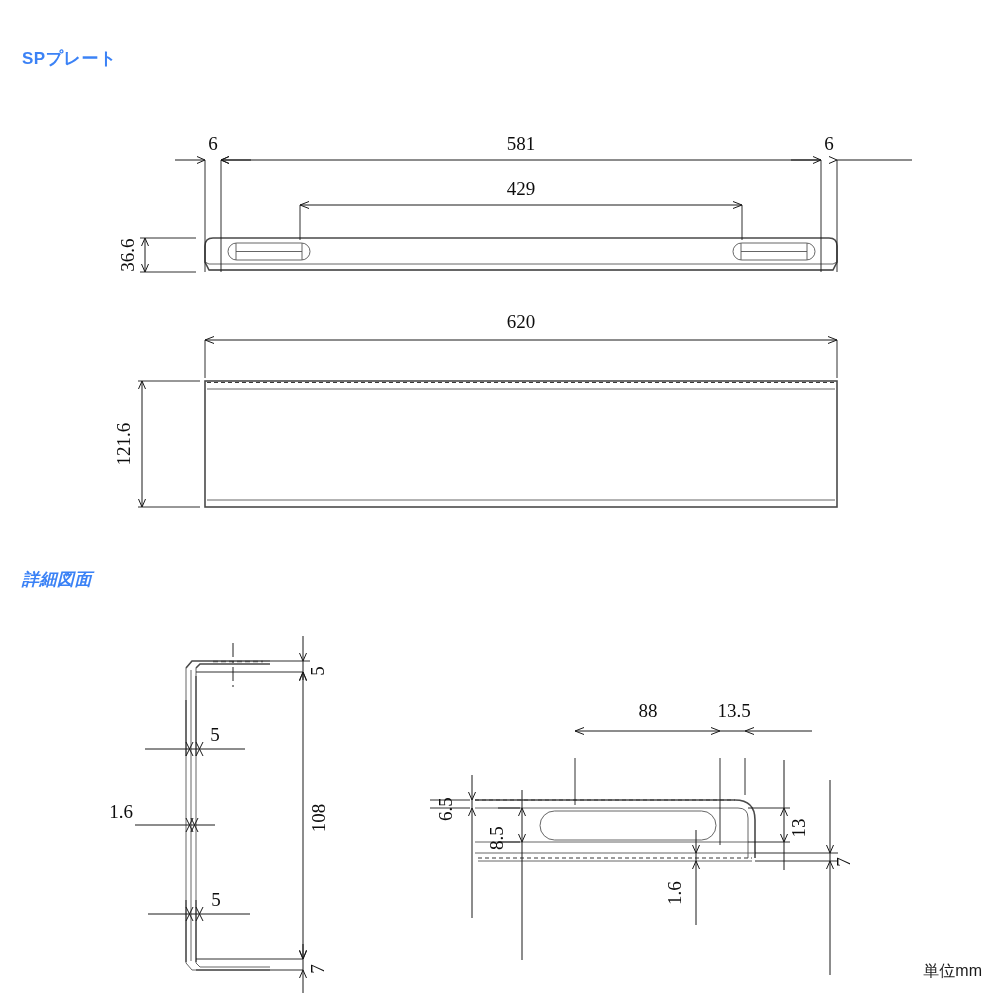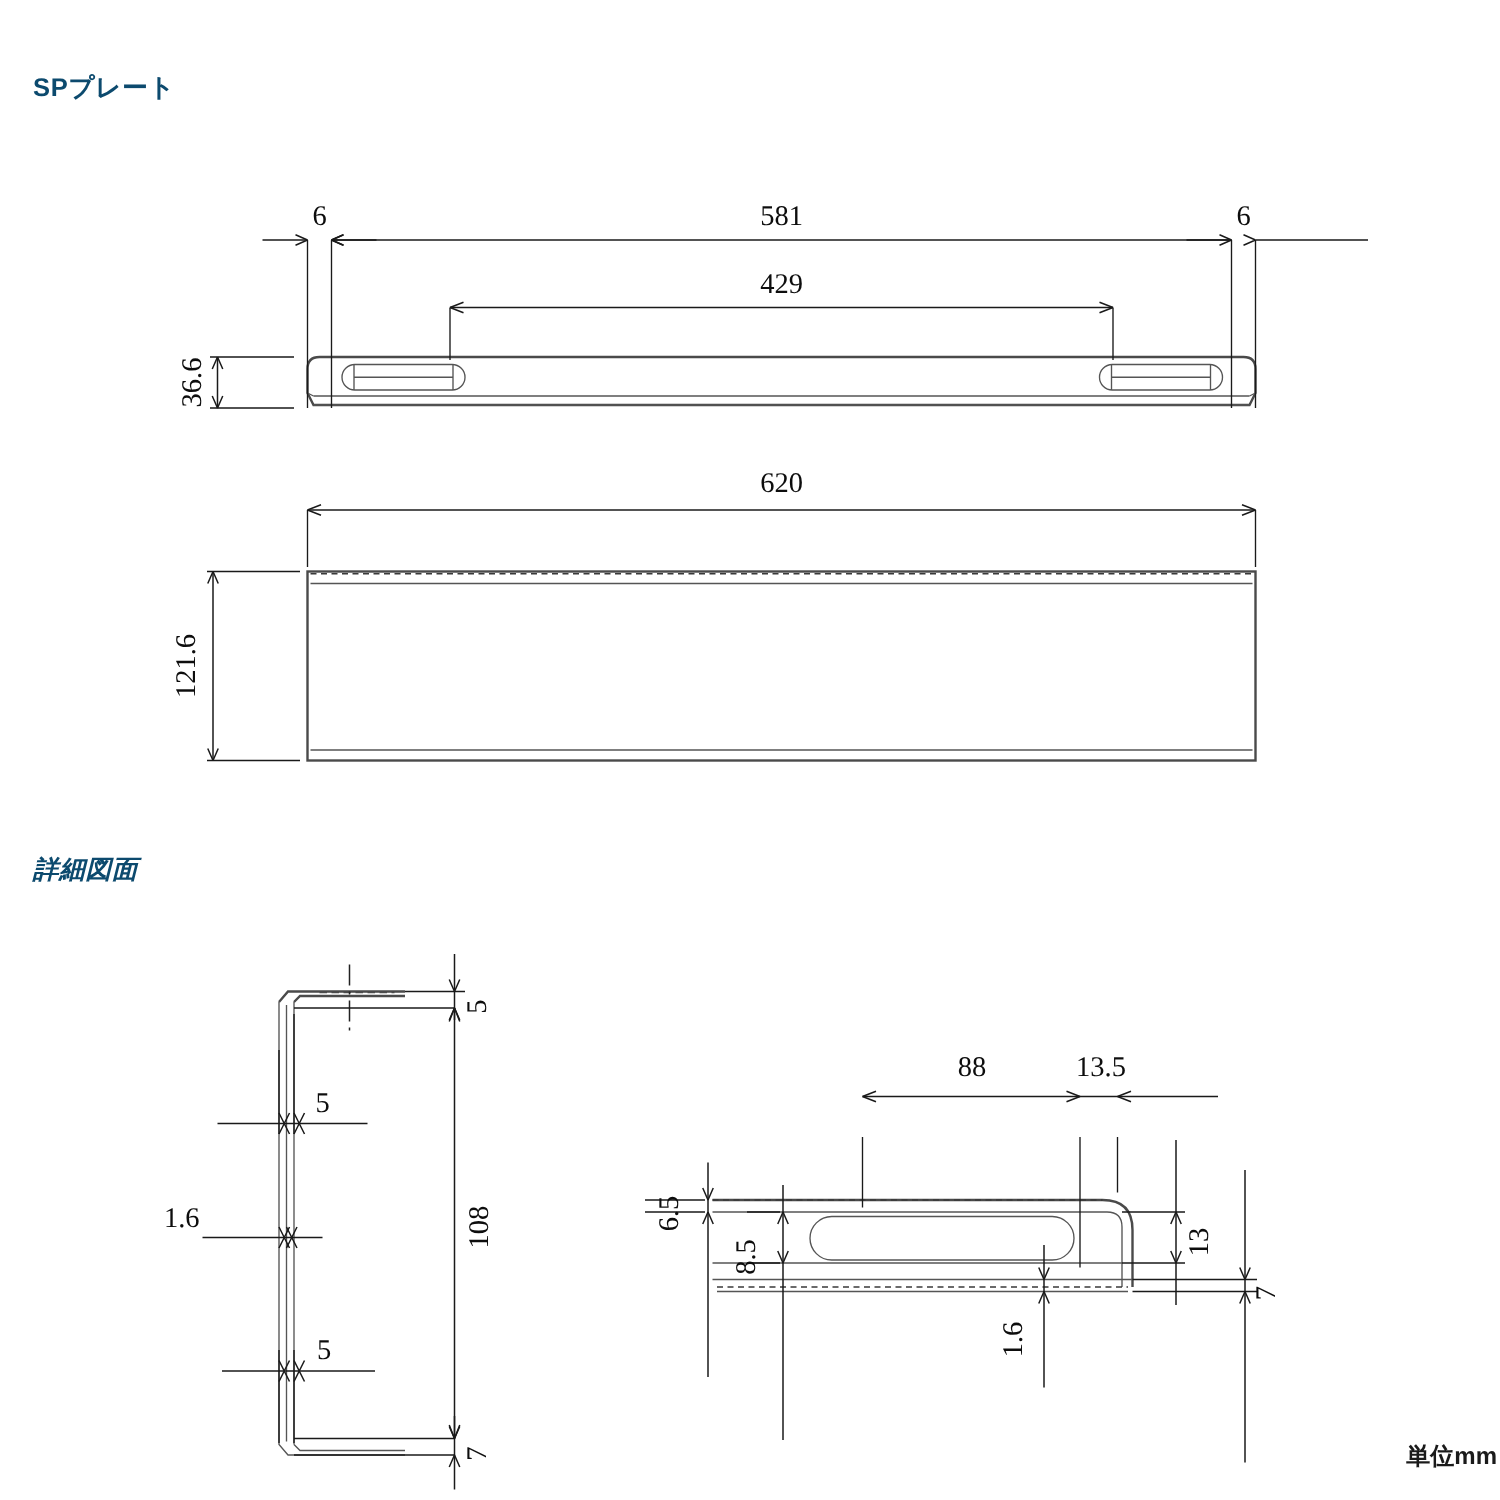--- a/index.html
+++ b/index.html
@@ -10,28 +10,28 @@
     color:#111111;
     overflow:hidden;
     position:relative;
   }
   #stage{position:absolute;left:0;top:0;width:1000px;height:1000px;}
   .hdr{
     position:absolute;
     font-size:17px;
     font-weight:600;
     letter-spacing:0.5px;
-    color:#0c4a6e;
+    color:#3b82f6;
     white-space:nowrap;
   }
   #title-sp{left:22px;top:47px;}
   #title-detail{left:22px;top:568px;font-style:italic;}
   #unit-note{
-    position:absolute;right:2px;bottom:18px;
-    font-size:16px;font-weight:700;color:#1a1a1a;white-space:nowrap;text-align:right;
+    position:absolute;right:18px;bottom:18px;
+    font-size:16px;font-weight:400;color:#1a1a1a;white-space:nowrap;text-align:right;
   }
   svg{position:absolute;left:0;top:0;}
   .ln-part{stroke:#4a4a4a;stroke-width:1.6;fill:none;}
   .ln-thin{stroke:#555;stroke-width:0.9;fill:none;}
   .ln-dash{stroke:#4a4a4a;stroke-width:1.4;fill:none;stroke-dasharray:5 3;}
   .ln-dash-fine{stroke:#3a3a3a;stroke-width:1.1;fill:none;stroke-dasharray:4 3;}
   .ln-center{stroke:#222;stroke-width:1.0;fill:none;stroke-dasharray:14 4 2 4;}
   .dim{stroke:#1a1a1a;stroke-width:1.0;fill:none;}
   .ext{stroke:#1a1a1a;stroke-width:0.9;fill:none;}
   .dimtxt{

